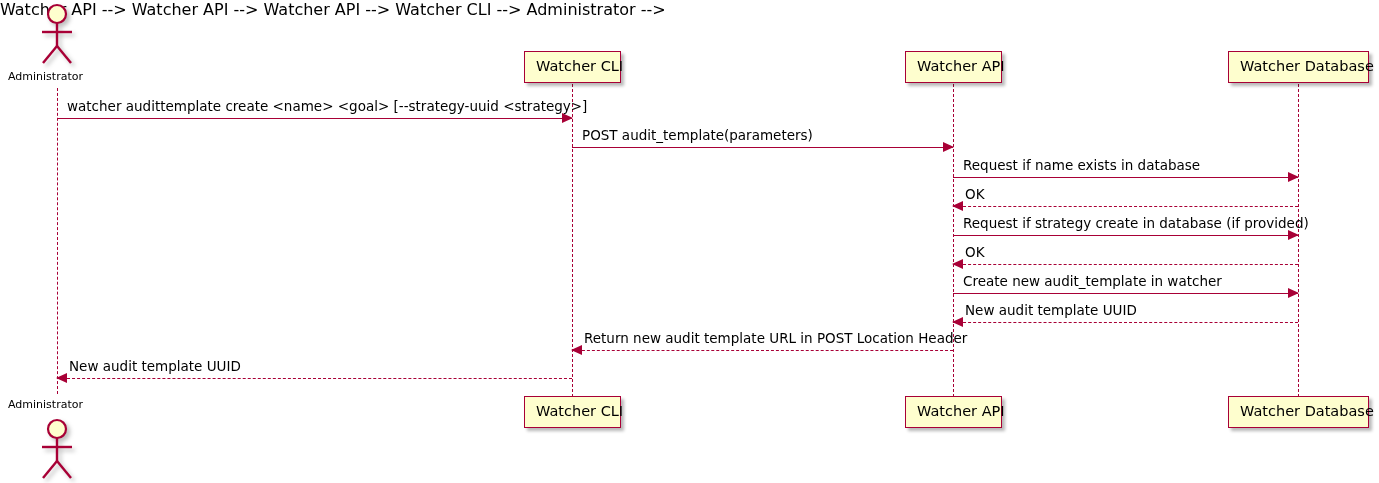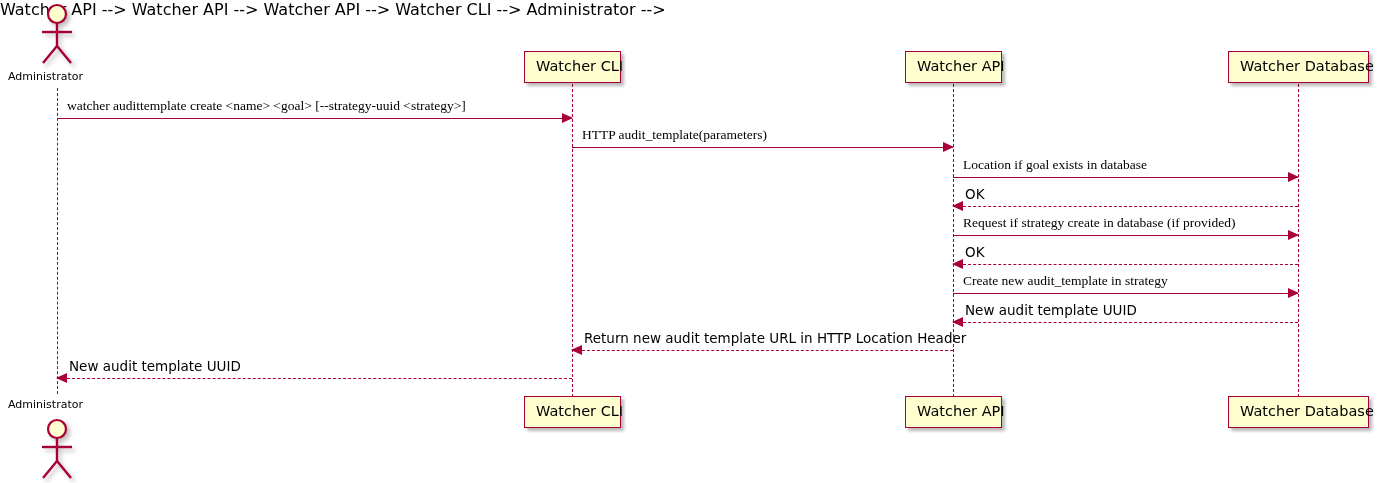--- a/index.html
+++ b/index.html
@@ -47,21 +47,21 @@
     position:absolute;top:-5px;width:0;height:0;
     border-top:5.5px solid transparent;
     border-bottom:5.5px solid transparent;
   }
   .msg.right .head{right:-1px;border-left:11px solid #A80036;}
   .msg.left  .head{left:-1px; border-right:11px solid #A80036;}
   .msg .label{
     position:absolute;bottom:4px;
     font-size:13.5px;color:#000;white-space:nowrap;
   }
-  .msg.right .label{left:10px;font-family:Liberation Serif, serif;}
+  .msg.right .label{left:10px;}
   .msg.left  .label{left:12px;}
 </style>
 </head>
 <body>
 
 <div id="diagram">
 
   
   <div class="lifeline" style="left:57px;top:88px;height:306px;"></div>
   <div class="lifeline" style="left:572px;top:84px;height:313px;"></div>
@@ -91,28 +91,28 @@
   <div class="msg right solid" style="left:57px;top:118px;width:515px;">
     <div class="line"></div>
     <div class="head"></div>
     <div class="label">watcher audittemplate create &lt;name&gt; &lt;goal&gt; [--strategy-uuid &lt;strategy&gt;]</div>
   </div>
 
   
   <div class="msg right solid" style="left:572px;top:147px;width:381px;">
     <div class="line"></div>
     <div class="head"></div>
-    <div class="label">HTTP audit_template(parameters)</div>
+    <div class="label">POST audit_template(parameters)</div>
   </div>
 
   
   <div class="msg right solid" style="left:953px;top:177px;width:345px;">
     <div class="line"></div>
     <div class="head"></div>
-    <div class="label">Location if goal exists in database</div>
+    <div class="label">Request if name exists in database</div>
   </div>
 
    Watcher API --&gt;
   <div class="msg left dashed" style="left:953px;top:206px;width:345px;">
     <div class="line"></div>
     <div class="head"></div>
     <div class="label">OK</div>
   </div>
 
   
@@ -126,35 +126,35 @@
   <div class="msg left dashed" style="left:953px;top:264px;width:345px;">
     <div class="line"></div>
     <div class="head"></div>
     <div class="label">OK</div>
   </div>
 
   
   <div class="msg right solid" style="left:953px;top:293px;width:345px;">
     <div class="line"></div>
     <div class="head"></div>
-    <div class="label">Create new audit_template in strategy</div>
+    <div class="label">Create new audit_template in watcher</div>
   </div>
 
    Watcher API --&gt;
   <div class="msg left dashed" style="left:953px;top:322px;width:345px;">
     <div class="line"></div>
     <div class="head"></div>
     <div class="label">New audit template UUID</div>
   </div>
 
    Watcher CLI --&gt;
   <div class="msg left dashed" style="left:572px;top:350px;width:381px;">
     <div class="line"></div>
     <div class="head"></div>
-    <div class="label">Return new audit template URL in HTTP Location Header</div>
+    <div class="label">Return new audit template URL in POST Location Header</div>
   </div>
 
    Administrator --&gt;
   <div class="msg left dashed" style="left:57px;top:378px;width:515px;">
     <div class="line"></div>
     <div class="head"></div>
     <div class="label">New audit template UUID</div>
   </div>
 
   

